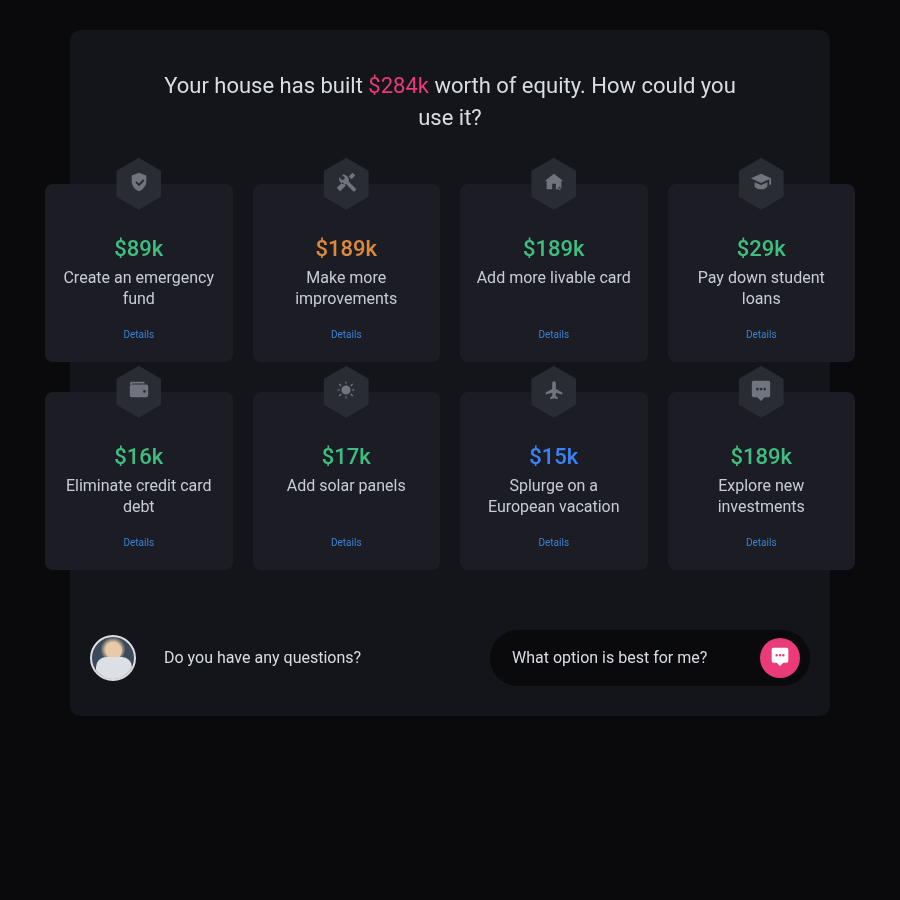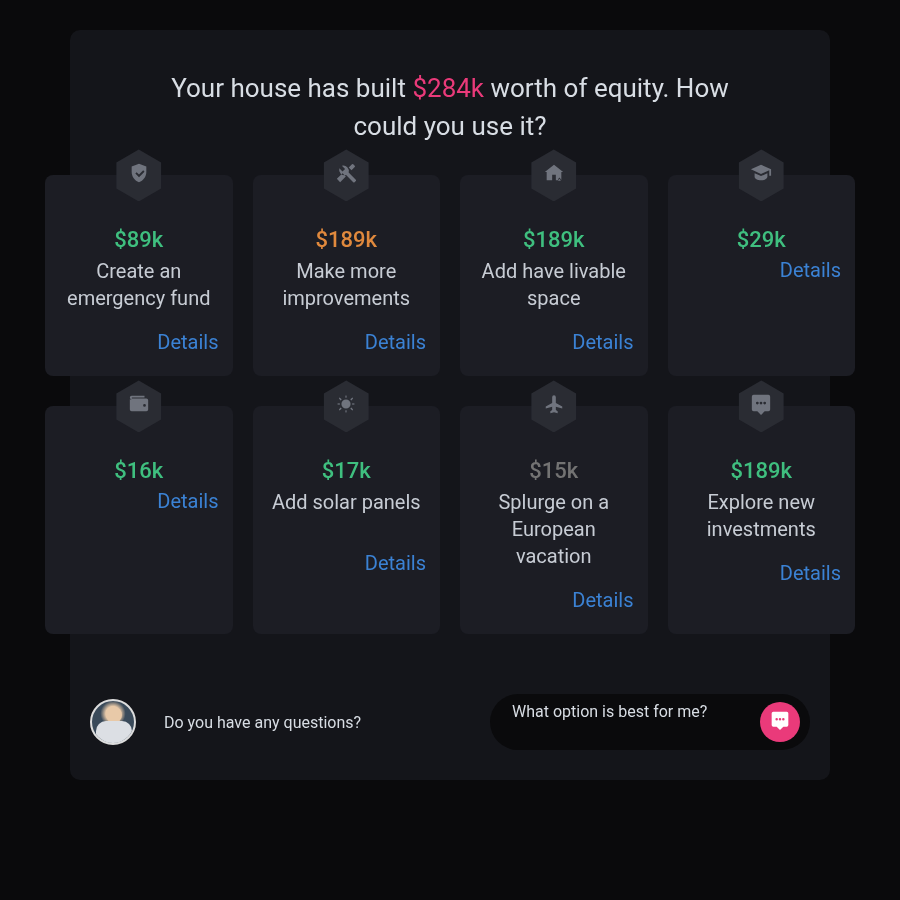--- a/index.html
+++ b/index.html
@@ -13,26 +13,26 @@
   }
   .panel {
     background: #14151a;
     border-radius: 10px;
     margin: 30px 70px 0 70px;
     padding: 40px 20px 30px 20px;
     position: relative;
   }
   .headline {
     text-align: center;
-    font-size: 26px;
+    font-size: 22px;
     font-weight: 400;
     color: #d8dde4;
     line-height: 1.45;
     max-width: 600px;
-    margin: 0 auto 30px auto;
+    margin: 0 auto 50px auto;
   }
   .headline .accent { color: #ea3a7a; }
   .grid {
     display: grid;
     grid-template-columns: repeat(4, 1fr);
     gap: 30px 20px;
     margin: 0 -45px; 
   }
   .card {
     background: #1c1d24;
@@ -59,33 +59,32 @@
     clip-path: polygon(50% 0%, 93% 25%, 93% 75%, 50% 100%, 7% 75%, 7% 25%);
   }
   .hex svg { width: 22px; height: 22px; fill: #70747e; }
   .amount {
     font-size: 22px;
     font-weight: 500;
     margin-bottom: 6px;
   }
   .amount.green  { color: #3fbf7f; }
   .amount.orange { color: #e0893d; }
-  .amount.red    { color: #737373; }
+  .amount.red    { color: #3b82f6; }
   .desc {
     color: #c7ccd4;
-    font-size: 20px;
+    font-size: 16px;
     line-height: 1.35;
     margin-bottom: 18px;
     min-height: 44px;
   }
   .details {
     color: #3b82d4;
-    font-size: 20px;
+    font-size: 10px;
     cursor: pointer;
-    text-align: right;
   }
   .footerbar {
     margin-top: 60px;
     display: flex;
     align-items: center;
     justify-content: space-between;
     gap: 20px;
   }
   .qside {
     display: flex;
@@ -115,20 +114,21 @@
     bottom:-4px;left:4px;
     width:36px;height:26px;border-radius:10px 10px 0 0;
     background:#dcdfe4;
   }
   .qtext { color:#d8dde4; font-size:16px; }
   .askbox {
     background:#0a0a0c;
     border-radius: 30px;
     padding: 8px 10px 8px 22px;
     display:flex;
+    align-items:center;
     gap:14px;
     min-width: 320px;
   }
   .askbox .prompt { color:#d8dde4; font-size:16px; flex:1; }
   .chatbtn {
     width:40px;height:40px;border-radius:50%;
     background:#ea3a7a;
     display:flex;align-items:center;justify-content:center;
     cursor:pointer;
   }
@@ -170,43 +170,45 @@
       </div>
       <div class="card">
         <div class="hexwrap">
           <div class="hex">
             <span><svg viewBox="0 0 24 24">
                 <path d="M12 3 2 11h2v9h6v-6h4v6h3.2l-.9-1.2L18 17l2 2.7V20h-0V11h2L12 3zm7.5 17.5L18 18.4l-1.5 2.1h3z"></path>
               </svg></span>
           </div>
         </div>
         <div class="amount green">$189k</div>
-        <div class="desc">Add have livable space</div>
+        <div class="desc">Add more livable card</div>
         <div class="details">Details</div>
       </div>
       <div class="card">
         <div class="hexwrap">
           <div class="hex">
             <span><svg viewBox="0 0 24 24">
                 <path d="M12 3 1 8l11 5 9-4.1V15h2V8L12 3zM5 12.2V16c0 2 3.1 4 7 4s7-2 7-4v-3.8l-7 3.2-7-3.2z"></path>
               </svg></span>
           </div>
         </div>
         <div class="amount green">$29k</div>
+        <div class="desc">Pay down student loans</div>
         <div class="details">Details</div>
       </div>
       <div class="card">
         <div class="hexwrap">
           <div class="hex">
             <span><svg viewBox="0 0 24 24">
                 <path d="M20 7H4a2 2 0 0 1 0-4h14v2H4.5A.5.5 0 0 0 4 5.5.5.5 0 0 0 4.5 6H20a2 2 0 0 1 2 2v10a2 2 0 0 1-2 2H4a2 2 0 0 1-2-2V6.8A4 4 0 0 0 4 7zm-2 8a1.5 1.5 0 1 0 0-3 1.5 1.5 0 0 0 0 3z"></path>
               </svg></span>
           </div>
         </div>
         <div class="amount green">$16k</div>
+        <div class="desc">Eliminate credit card debt</div>
         <div class="details">Details</div>
       </div>
       <div class="card">
         <div class="hexwrap">
           <div class="hex">
             <span><svg viewBox="0 0 24 24">
                 <path d="M12 7a5 5 0 1 0 0 10 5 5 0 0 0 0-10zm0-5 1 3h-2l1-3zm0 20-1-3h2l-1 3zM2 12l3-1v2l-3-1zm20 0-3 1v-2l3 1zM4.9 4.9l2.5 1.8-1.4 1.4L4.2 5.6l.7-.7zm14.2 14.2-2.5-1.8 1.4-1.4 1.8 2.5-.7.7zM4.9 19.1l-0.7-.7 1.8-2.5 1.4 1.4-2.5 1.8zm14.2-14.2 .7.7-1.8 2.5-1.4-1.4 2.5-1.8z"></path>
               </svg></span>
           </div>
         </div>

